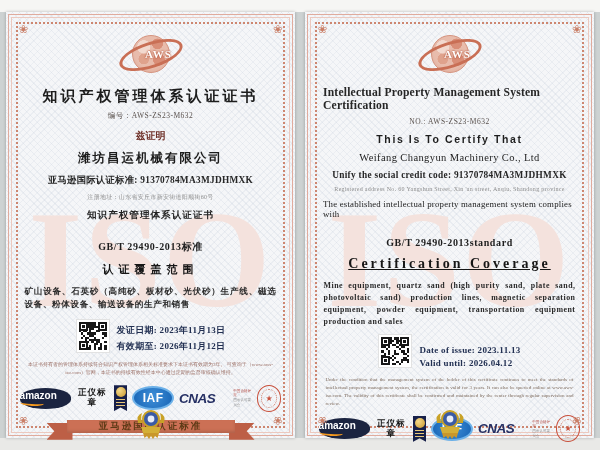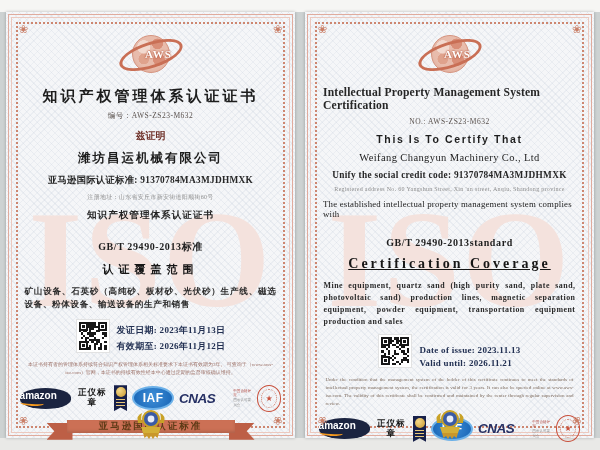--- a/index.html
+++ b/index.html
@@ -558,21 +558,21 @@
           <div class="on"></div>
           <div></div>
           <div class="on"></div>
           <div></div>
           <div></div>
           <div></div>
           <div></div>
         </div>
       <div class="dates">
         <div class="date-line">Date of issue: 2023.11.13</div>
-        <div class="date-line">Valid until: 2026.11.21</div>
+        <div class="date-line">Valid until: 2026.04.12</div>
       </div>
     </div>
     <div class="t-fine en">Under the condition that the management system of the holder of this certificate continues to meet the standards of intellectual property management system, the certification is valid for 3 years. It can also be queried online at www.aws-iso.com. The validity of this certificate shall be confirmed and maintained by the center through regular supervision and review.</div>
     <div class="logos">
       <div class="amazon">
         <span>amazon</span>
         <span class="amz-smile"></span>
       </div>
       <div class="callig">正仪标章</div>
       <div class="navy-badge">

